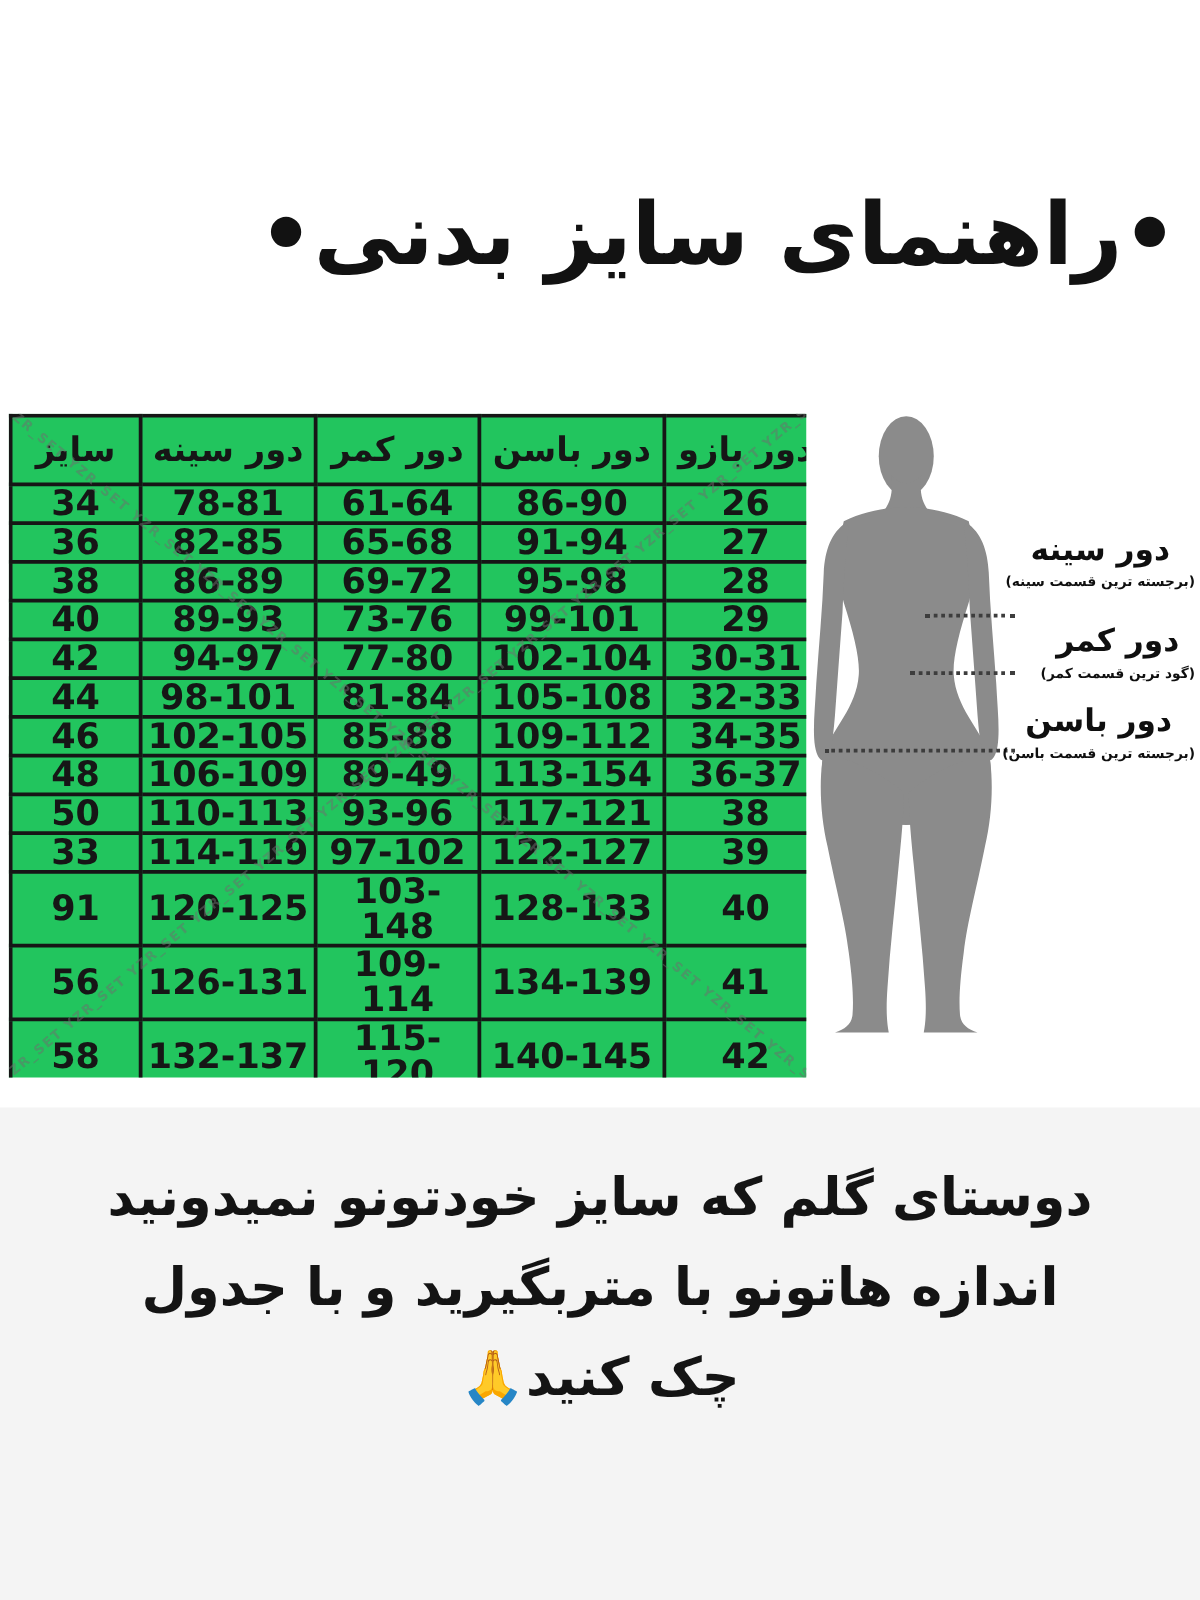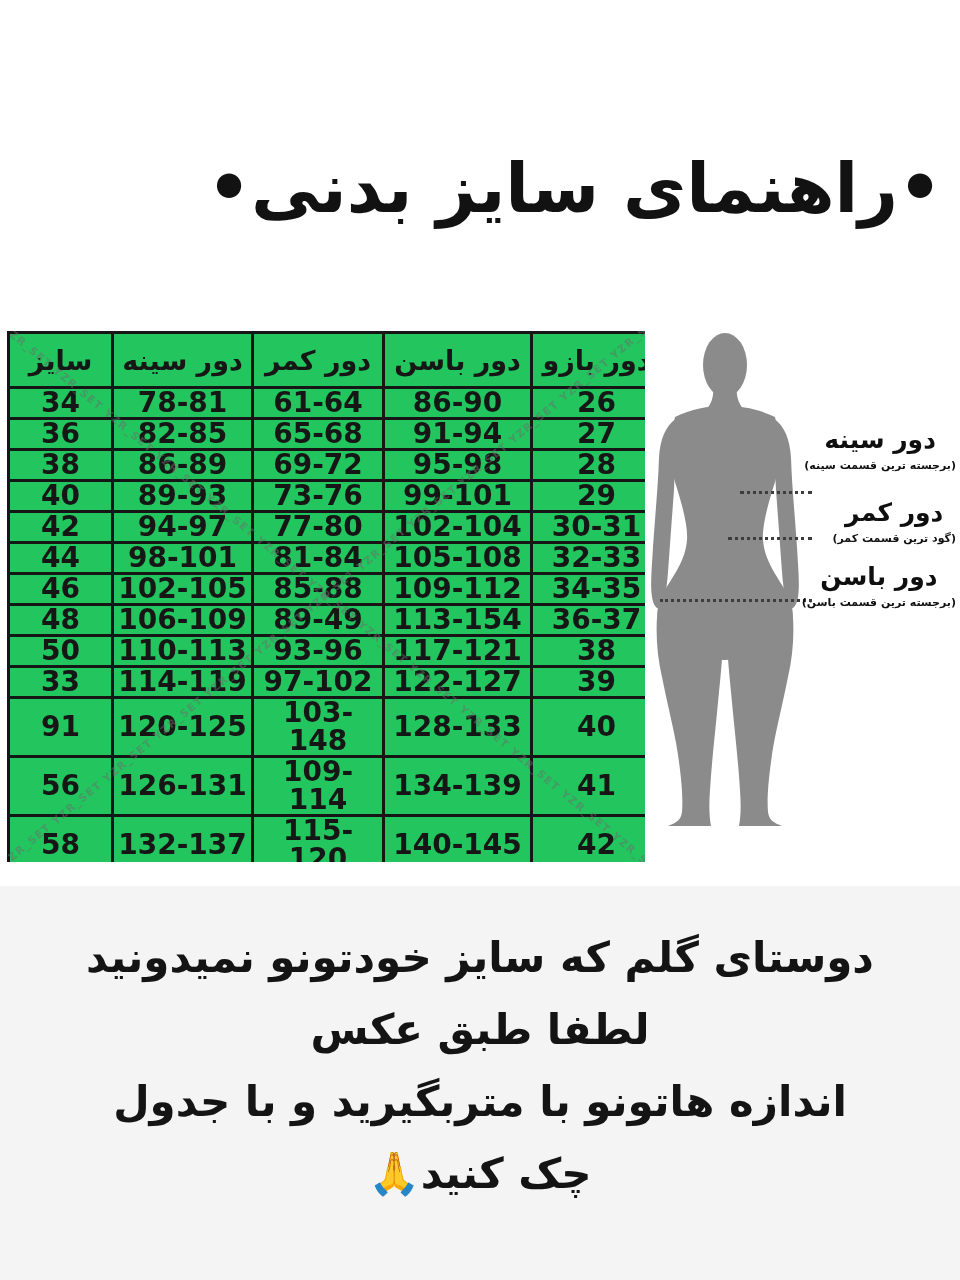--- a/index.html
+++ b/index.html
@@ -224,18 +224,17 @@
     <div class="mtitle">دور کمر</div>
     <div class="msub">(گود ترین قسمت کمر)</div>
   </div>
   <div class="mlabel mlabel-hip">
     <div class="mtitle">دور باسن</div>
     <div class="msub">(برجسته ترین قسمت باسن)</div>
   </div>
 
   <div class="footer">
     <div class="footer-line">دوستای گلم که سایز خودتونو نمیدونید</div>
-    <div class="footer-line">لطفا طبق عکس</div>
     <div class="footer-line">اندازه هاتونو با متربگیرید و با جدول</div>
     <div class="footer-line">چک کنید🙏</div>
   </div>
 
 </div>
 
 </body></html>

